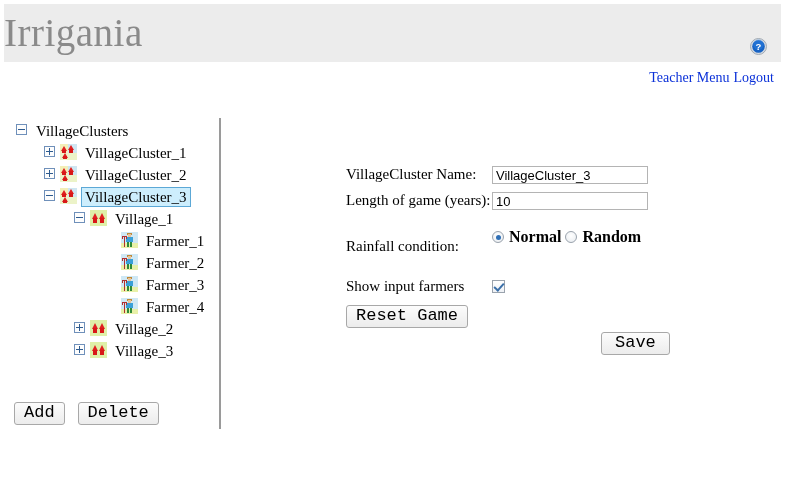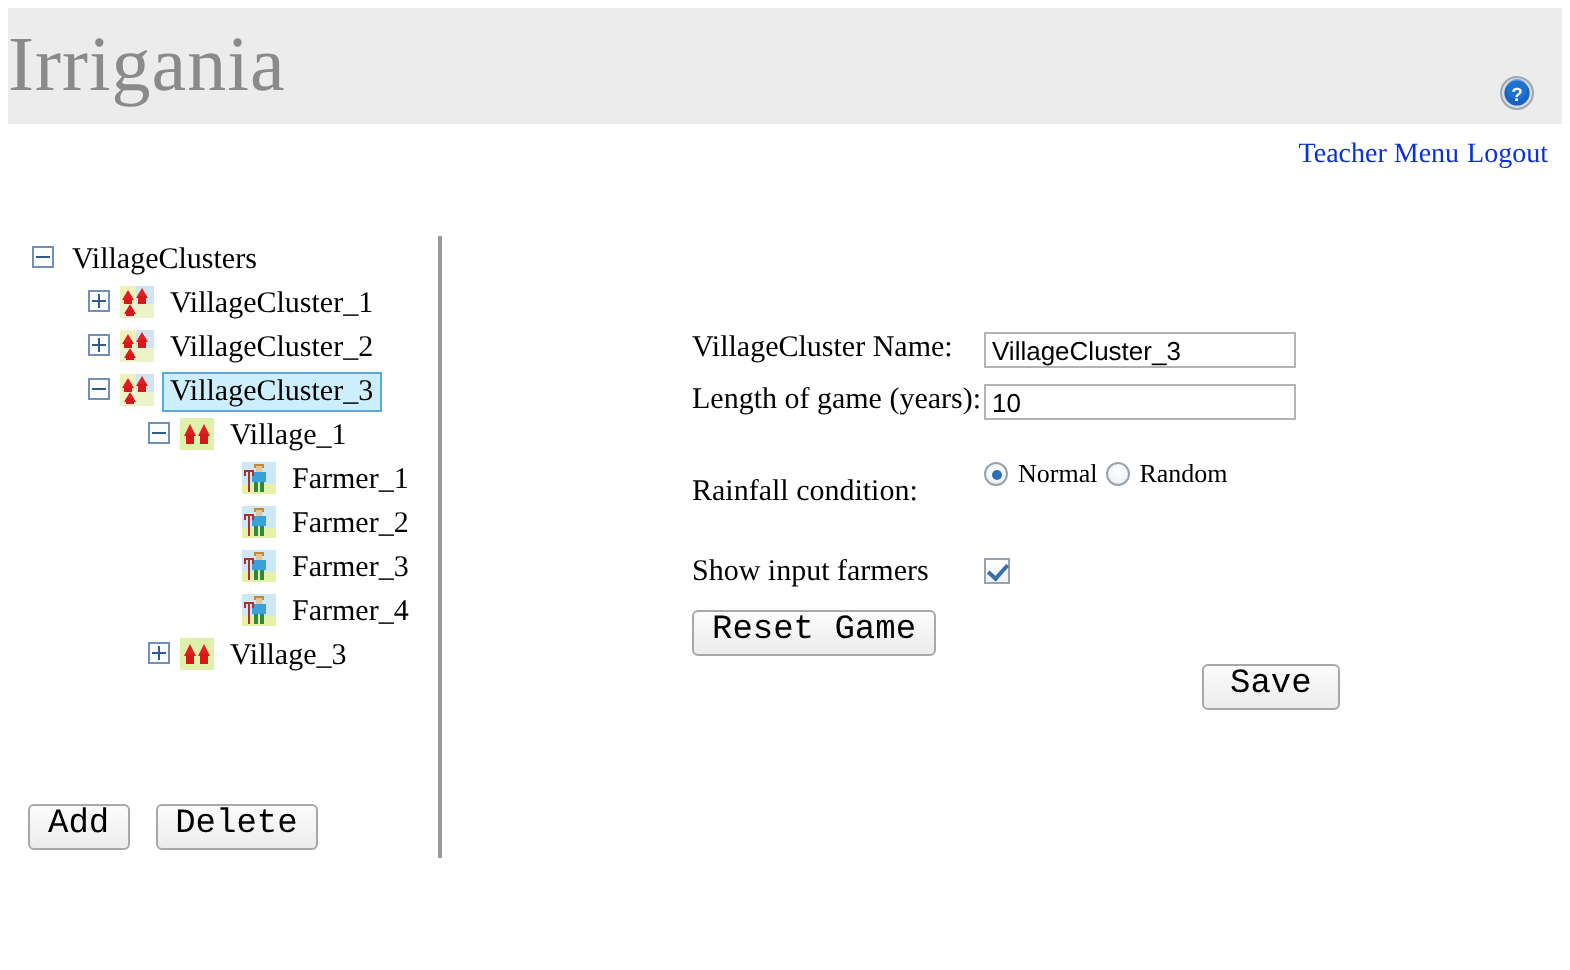--- a/index.html
+++ b/index.html
@@ -213,21 +213,22 @@
   #row-rainfall .form-label { padding-top: 12px; }
   .radio-group {
     display: inline-block;
     vertical-align: top;
   }
   .radio-line {
     height: 22px;
     line-height: 22px;
     white-space: nowrap;
     font-family: "Liberation Serif", serif;
-    font-size: 13px;
+    font-size: 16px;
+    font-weight: bold;
   }
   .radio {
     display: inline-block;
     width: 12px;
     height: 12px;
     border-radius: 50%;
     box-sizing: border-box;
     border: 1px solid #9aa3ad;
     background: radial-gradient(circle at 50% 38%, #ffffff 0%, #eef1f4 70%, #dfe3e8 100%);
     vertical-align: middle;
@@ -406,20 +407,27 @@
           <rect x="1" y="4" width="1" height="3" fill="#b03030"></rect>
           <rect x="3" y="4" width="1" height="3" fill="#b03030"></rect>
           <rect x="5" y="4" width="1" height="3" fill="#b03030"></rect>
         </svg></span><span class="node-label">Farmer_4</span></div>
     <div class="tree-row indent-2"><span class="toggle plus"></span><span class="node-icon"><svg width="17" height="16" viewBox="0 0 17 16">
           <rect x="0" y="0" width="17" height="16" fill="#dff0a8"></rect>
           <path d="M2 9 L5 3 L8 9 Z" fill="#e02020"></path>
           <rect x="3" y="8" width="4" height="5" fill="#d81818"></rect>
           <path d="M9 9 L12 3 L15 9 Z" fill="#e02020"></path>
           <rect x="10" y="8" width="4" height="5" fill="#d81818"></rect>
+        </svg></span><span class="node-label">Village_2</span></div>
+    <div class="tree-row indent-2"><span class="toggle plus"></span><span class="node-icon"><svg width="17" height="16" viewBox="0 0 17 16">
+          <rect x="0" y="0" width="17" height="16" fill="#dff0a8"></rect>
+          <path d="M2 9 L5 3 L8 9 Z" fill="#e02020"></path>
+          <rect x="3" y="8" width="4" height="5" fill="#d81818"></rect>
+          <path d="M9 9 L12 3 L15 9 Z" fill="#e02020"></path>
+          <rect x="10" y="8" width="4" height="5" fill="#d81818"></rect>
         </svg></span><span class="node-label">Village_3</span></div>
   </div>
 
 <div id="tree-buttons">
   <button class="btn" id="add-button">Add</button>
   <button class="btn" id="delete-button">Delete</button>
 </div>
 
 <div id="form-panel">
 

